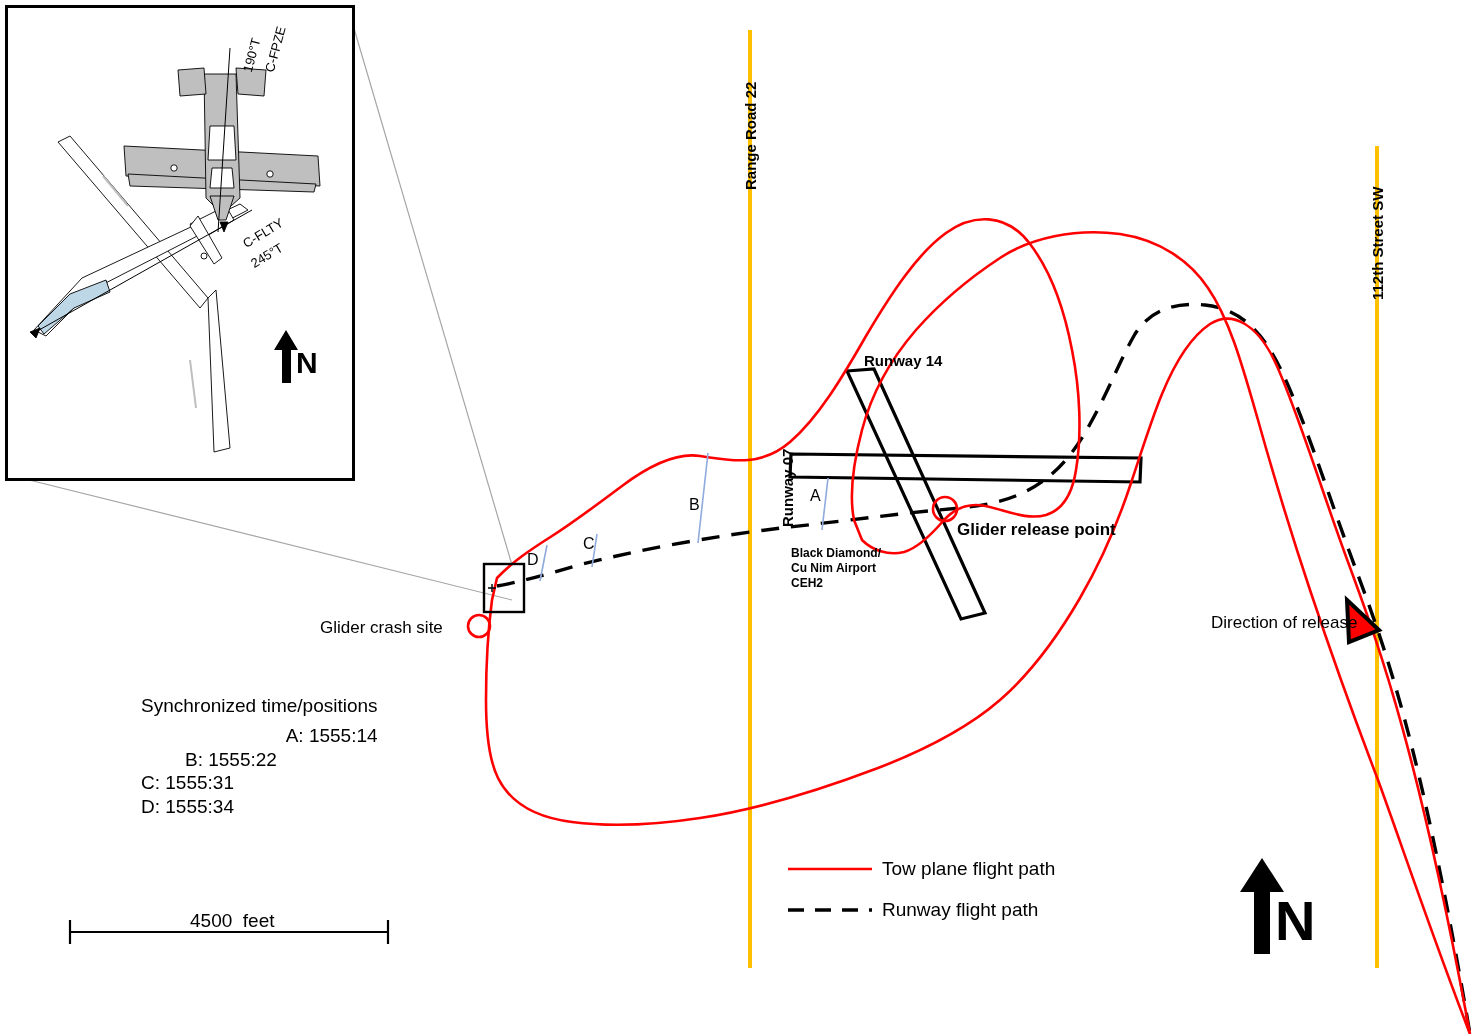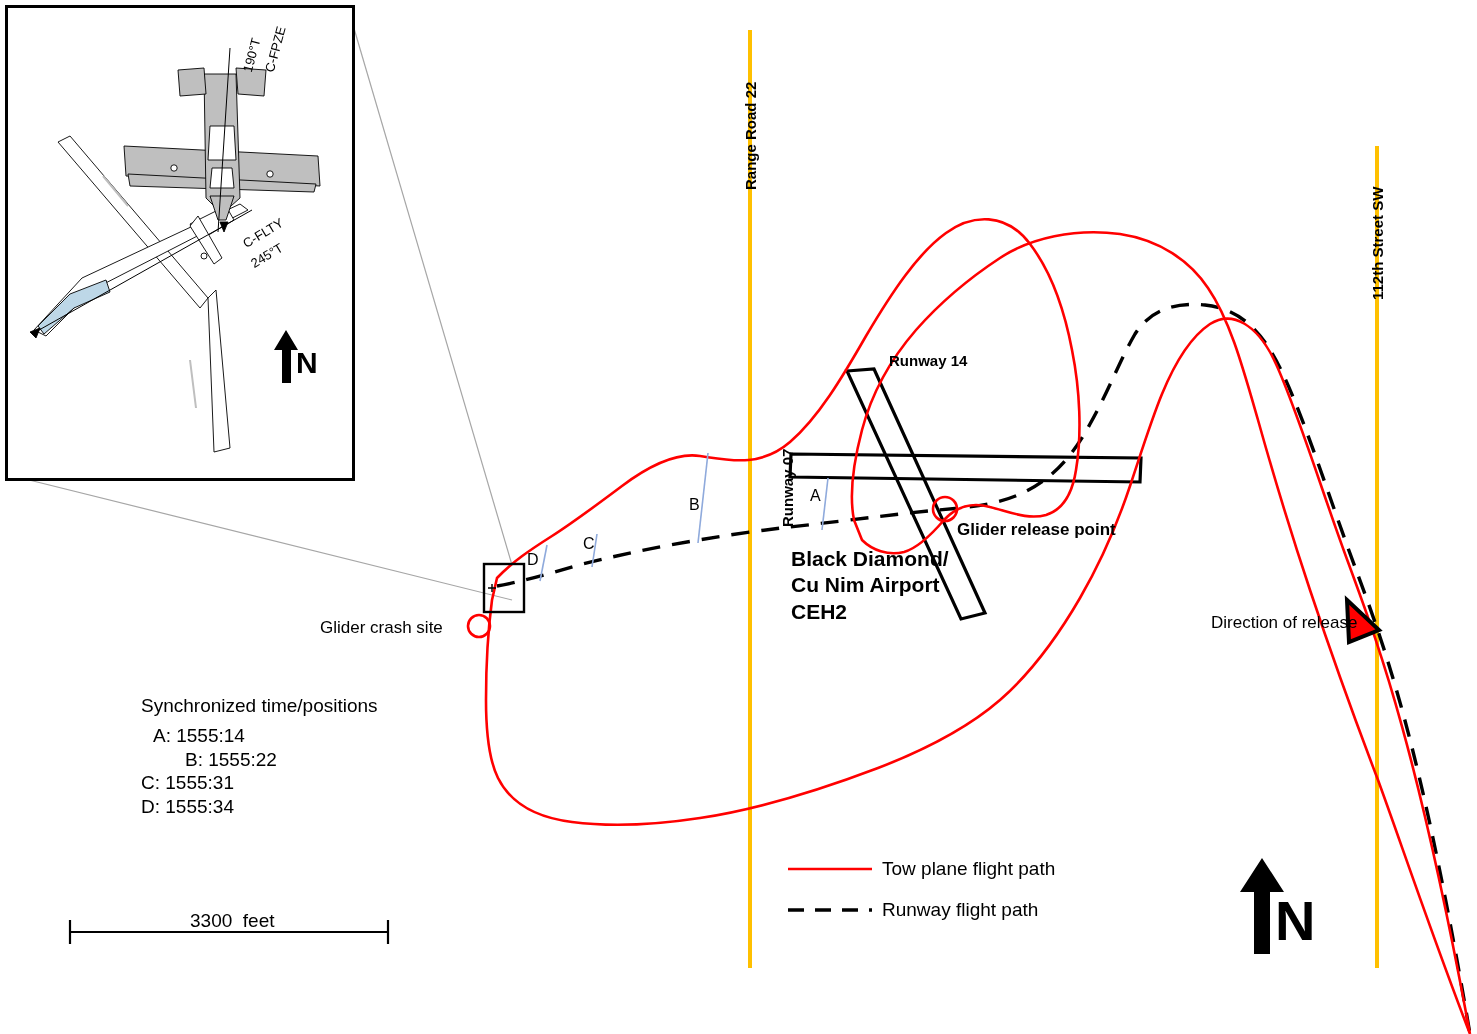--- a/index.html
+++ b/index.html
@@ -205,48 +205,48 @@
     <div class="lbl rot-inset-a" style="left:254px; top:62px; font-size:13px;">C-FPZE</div>
     <div class="lbl rot-inset-c" style="left:232px; top:230px; font-size:13px;">C-FLTY</div>
     <div class="lbl rot-inset-c" style="left:240px; top:250px; font-size:13px;">245°T</div>
     <div class="lbl northN" style="left:288px; top:336px; font-size:30px;">N</div>
   </div>
 
   <div class="lbl bold vert-up" style="left:742px; top:190px; font-size:15px;">Range Road 22</div>
 
   <div class="lbl bold vert-up" style="left:1369px; top:300px; font-size:15px;">112th Street SW</div>
 
-  <div class="lbl bold" style="left:864px; top:352px; font-size:15px;margin-left:25px;">Runway 14</div>
+  <div class="lbl bold" style="left:864px; top:352px; font-size:15px;">Runway 14</div>
 
   <div class="lbl bold vert-up" style="left:779px; top:527px; font-size:15px;">Runway 07</div>
 
-  <div class="lbl bold" style="left:791px; top:546px; font-size:21px;">Black Diamond/
+  <div class="lbl bold" style="left:791px; top:546px; font-size:12px;">Black Diamond/
 Cu Nim Airport
 CEH2</div>
 
   <div class="lbl" style="left:957px; top:519px; font-size:17px;font-weight:bold;">Glider release point</div>
 
   <div class="lbl" style="left:320px; top:617px; font-size:17px;">Glider crash site</div>
 
   <div class="lbl" style="left:1211px; top:612px; font-size:17px;">Direction of release</div>
 
   <div class="lbl northN" style="left:1275px; top:886px; font-size:56px;">N</div>
 
   <div class="lbl" style="left:810px; top:486px; font-size:16px;">A</div>
   <div class="lbl" style="left:689px; top:495px; font-size:16px;">B</div>
   <div class="lbl" style="left:583px; top:534px; font-size:16px;">C</div>
   <div class="lbl" style="left:527px; top:550px; font-size:16px;">D</div>
 
   <div style="position:absolute; left:141px; top:686px;">
     <div class="lbl" style="position:relative; left:0; top:8px; font-size:19px;">Synchronized time/positions</div>
     <div style="height:14px;"></div>
-    <div class="lbl" style="position:relative; left:12px; top:0; font-size:19px;">A: 1555:14</div>
+    <div class="lbl" style="position:relative; left:0; top:0; font-size:19px;text-align:right;">A: 1555:14</div>
     <div class="lbl" style="position:relative; left:0; top:0; font-size:19px;margin-left:44px;">B: 1555:22</div>
     <div class="lbl" style="position:relative; left:0; top:0; font-size:19px;">C: 1555:31</div>
     <div class="lbl" style="position:relative; left:0; top:0; font-size:19px;">D: 1555:34</div>
   </div>
 
   <div class="lbl" style="left:882px; top:857px; font-size:19px;">Tow plane flight path</div>
   <div class="lbl" style="left:882px; top:898px; font-size:19px;">Runway flight path</div>
 
-  <div class="lbl" style="left:190px; top:909px; font-size:19px;">3300  feet</div>
+  <div class="lbl" style="left:190px; top:909px; font-size:19px;">4500  feet</div>
 
 </div>
 
 </body></html>

